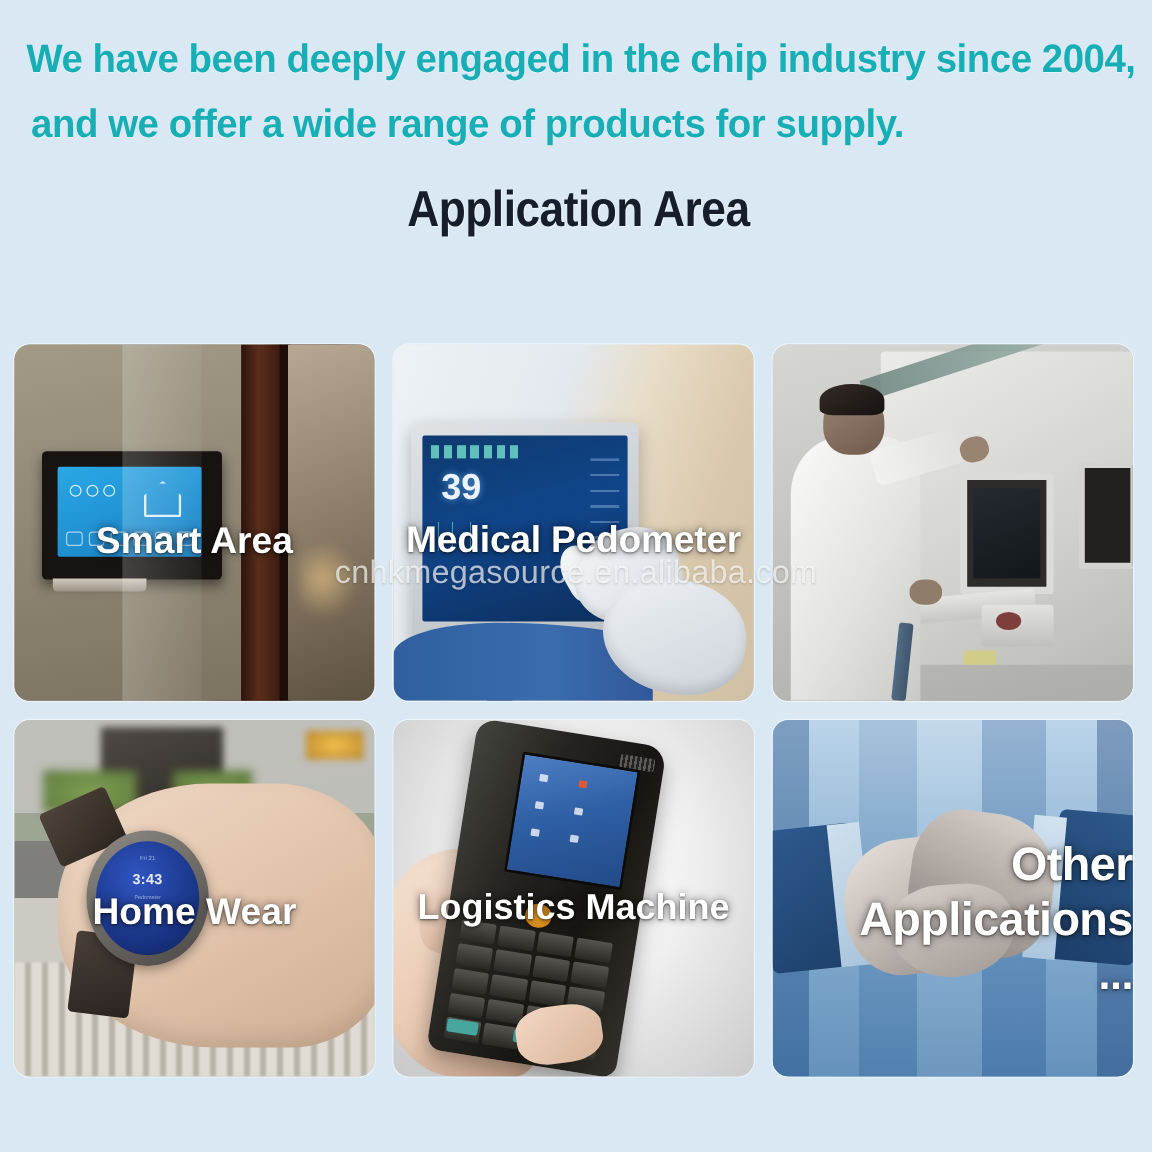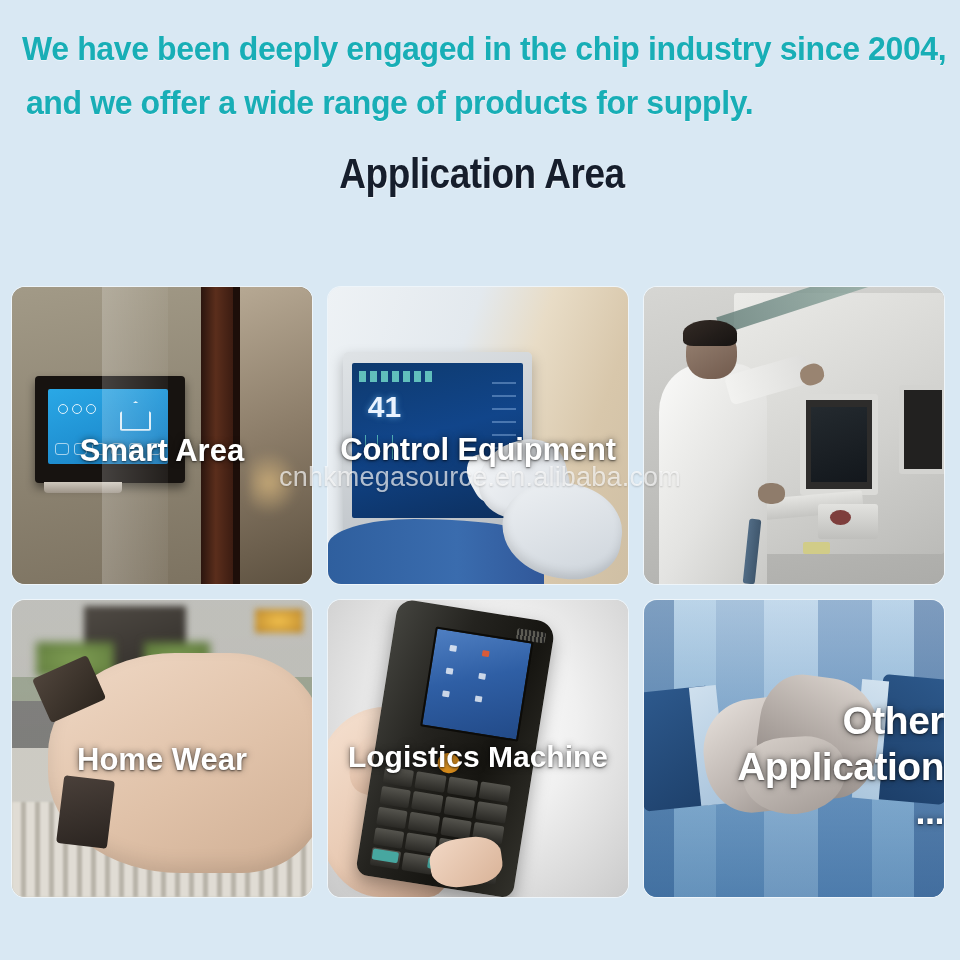--- a/index.html
+++ b/index.html
@@ -358,32 +358,32 @@
     </div>
     <div class="t1-sheen"></div>
     <div class="tile-label label-1">Smart Area</div>
   </div>
 
   <div class="tile t2">
     <div class="t2-wall"></div>
     <div class="t2-bezel">
       <div class="t2-screen">
         <div class="t2-top"></div>
-        <div class="t2-num">41</div>
+        <div class="t2-num">39</div>
         <div class="t2-wave"></div>
         <div class="t2-right"></div>
       </div>
     </div>
     <div class="t2-stand"></div>
     <div class="t2-arm"></div>
     <div class="t2-scrub"></div>
     <div class="t2-finger"></div>
     <div class="t2-glove1"></div>
     <div class="t2-glove2"></div>
-    <div class="tile-label label-2">Control Equipment</div>
+    <div class="tile-label label-2">Medical Pedometer</div>
   </div>
 
   <div class="tile t3">
     <div class="t3-bg"></div>
     <div class="t3-mach"></div>
     <div class="t3-bar"></div>
     <div class="t3-mon"></div>
     <div class="t3-mon2"></div>
     <div class="t3-kbd"></div>
     <div class="t3-ctrl"></div>
@@ -401,20 +401,27 @@
   <div class="tile t4">
     <div class="t4-bg"></div>
     <div class="t4-dark"></div>
     <div class="t4-green"></div>
     <div class="t4-green2"></div>
     <div class="t4-lamp"></div>
     <div class="t4-rail"></div>
     <div class="t4-hand"></div>
     <div class="t4-strapL"></div>
     <div class="t4-strapB"></div>
+    <div class="t4-case">
+      <div class="t4-face">
+        <div class="t4-date">Fri 21</div>
+        <div class="t4-time">3:43</div>
+        <div class="t4-sub">Pedometer</div>
+      </div>
+    </div>
     <div class="tile-label label-4">Home Wear</div>
   </div>
 
   <div class="tile t5">
     <div class="t5-bg"></div>
     <div class="t5-palm"></div>
     <div class="t5-thumb"></div>
     <div class="t5-body">
       <div class="t5-spk"></div>
       <div class="t5-scr">
@@ -459,21 +466,21 @@
     <div class="t6-bg"></div>
     <div class="t6-sleeveL"></div>
     <div class="t6-cuffL"></div>
     <div class="t6-sleeveR"></div>
     <div class="t6-cuffR"></div>
     <div class="t6-handL"></div>
     <div class="t6-handR"></div>
     <div class="t6-fingers"></div>
     <div class="tile-label label-6">
       <span>Other</span><br>
-      <span>Application</span>
+      <span>Applications</span>
       <span class="dots">...</span>
     </div>
   </div>
 
 </div>
 
 <div style="position:absolute; left:0; right:0; top:462px; text-align:center;
             font-family:'Liberation Sans',sans-serif; font-size:27px;
             color:rgba(255,255,255,0.68); letter-spacing:0.2px; z-index:30;
             text-shadow:0 1px 2px rgba(0,0,0,0.18); pointer-events:none;">cnhkmegasource.en.alibaba.com</div>

